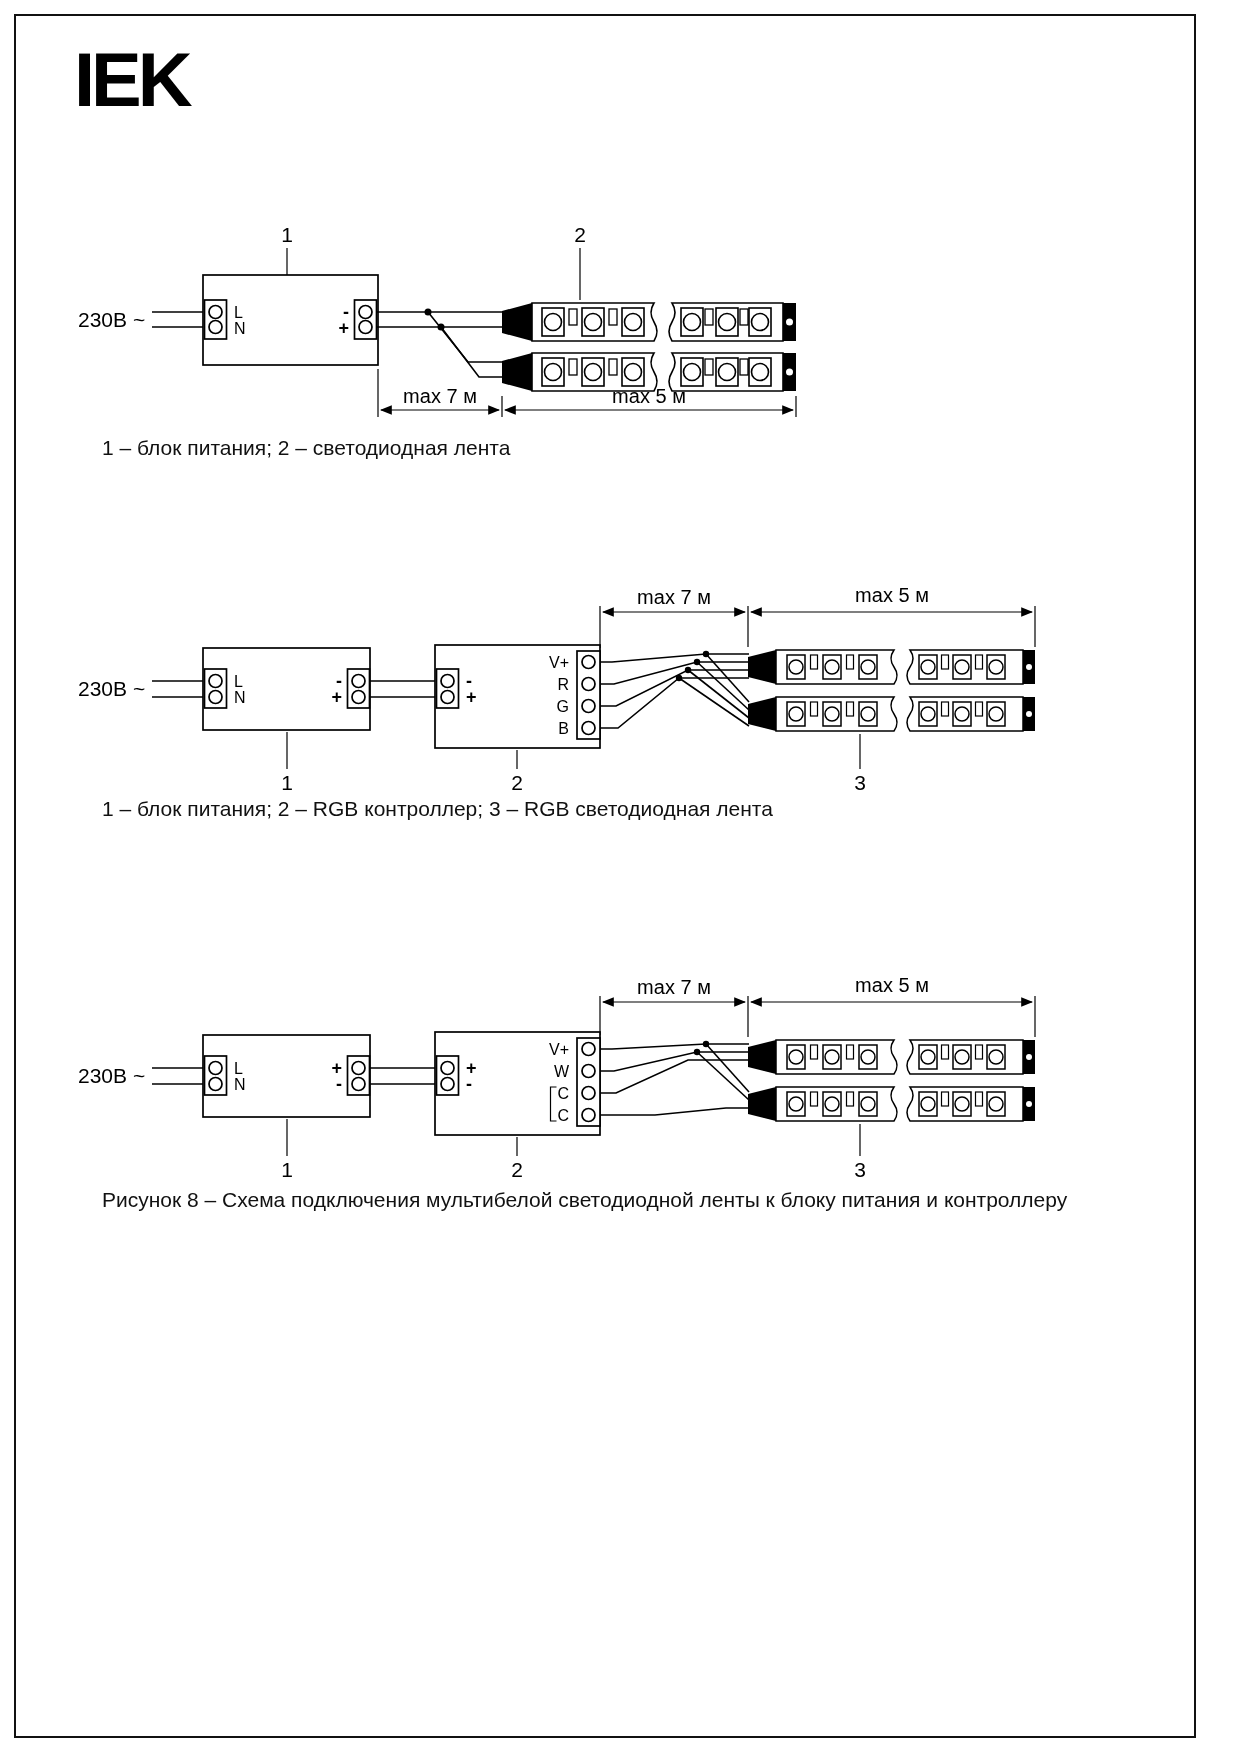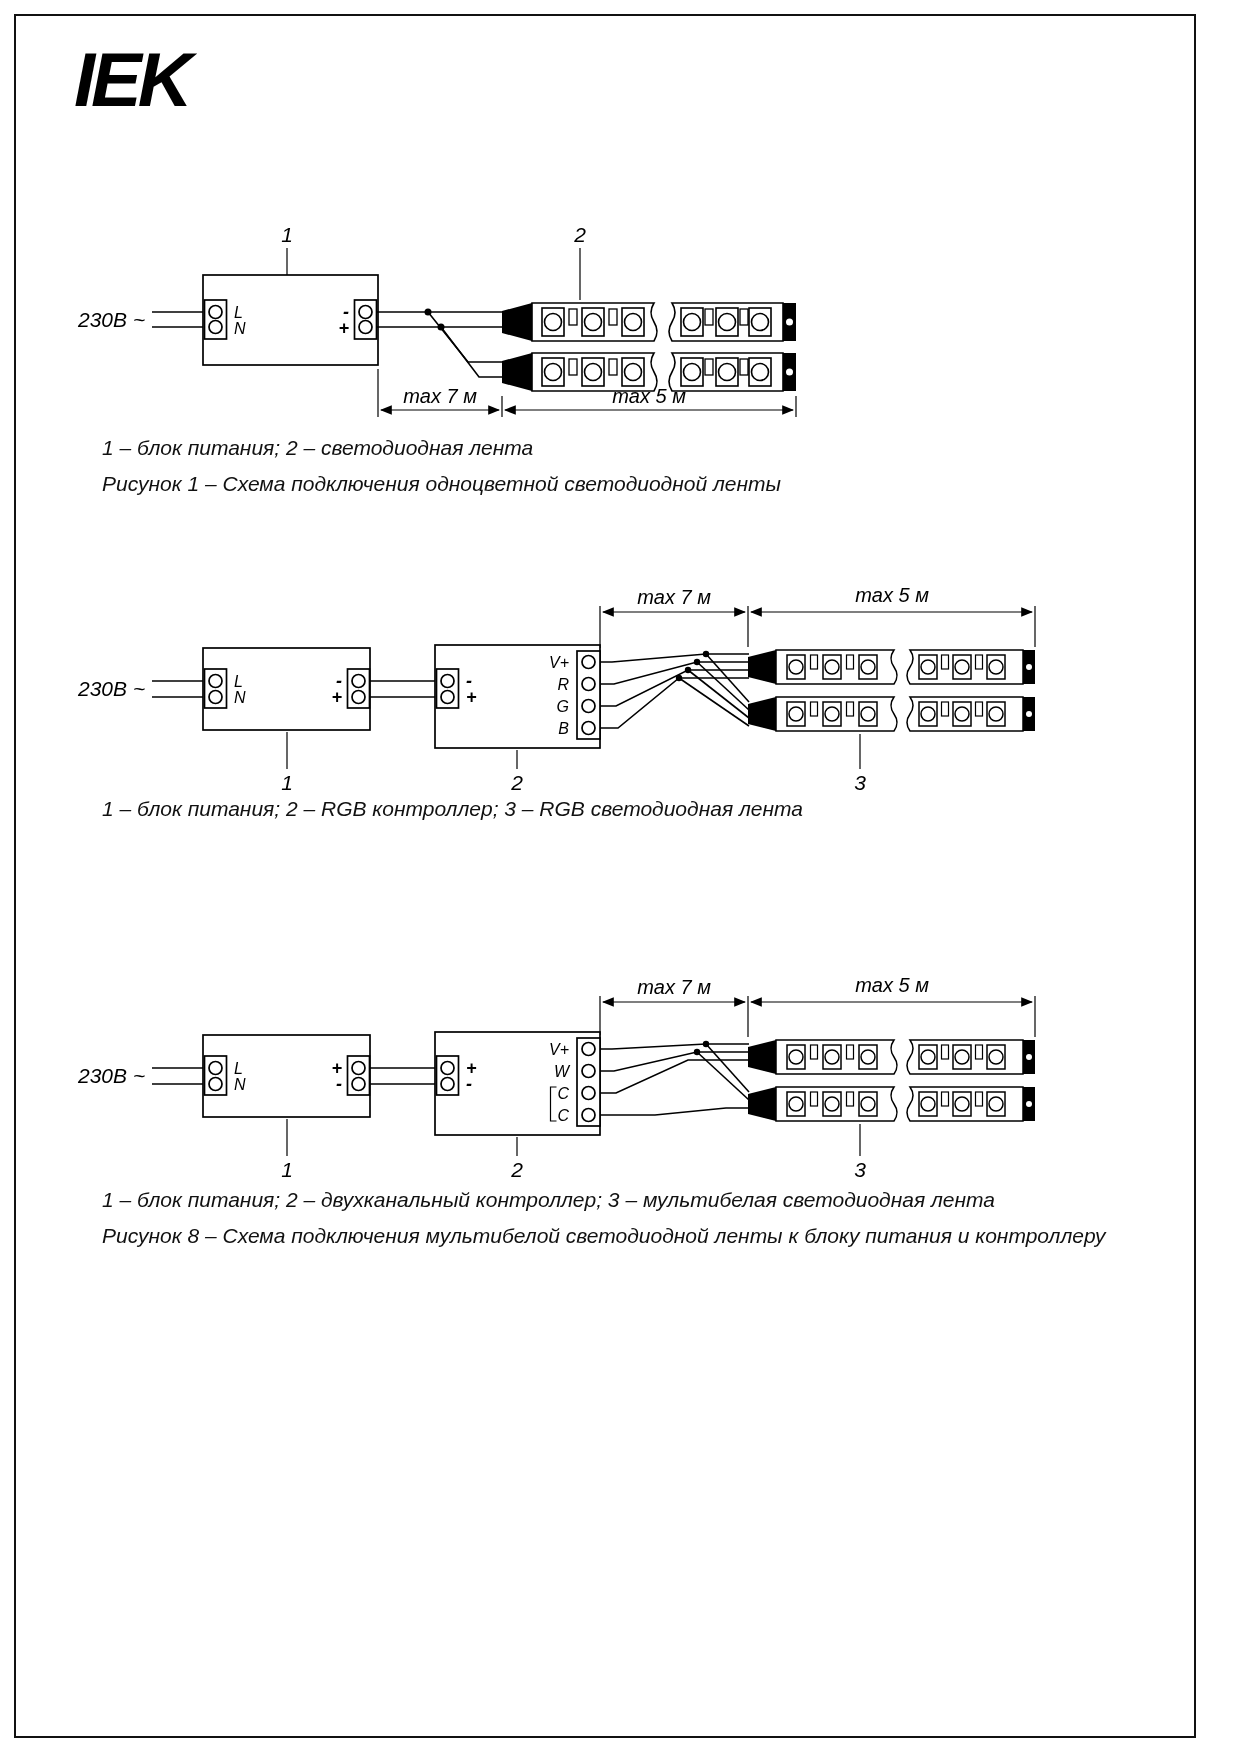--- a/index.html
+++ b/index.html
@@ -1,18 +1,18 @@
 <!DOCTYPE html>
 <html><head>
 <meta charset="utf-8">
 <style>
   * { margin:0; padding:0; box-sizing:border-box; }
   html,body { background:#ffffff; }
   .page { width:1210px; height:1752px; background:#fff; position:relative;
-          font-family:"Liberation Sans",sans-serif; overflow:hidden;font-style:italic; }
+          font-family:"Liberation Sans",sans-serif; overflow:hidden; }
   .frame { position:absolute; left:14px; top:14px; right:14px; bottom:14px;
            border:2px solid #111; pointer-events:none; }
   .logo { position:absolute; left:72px; top:40px; }
   .logo-text { font-family:"Liberation Sans",sans-serif; font-weight:900;
                font-size:76px; letter-spacing:-4px; fill:#000; }
   svg.fig { position:absolute; left:0; }
   .caption { position:absolute; left:78px; font-size:21px; color:#111;margin-left:24px; }
   .caption p { margin:0 0 12px 0; }
   svg text { font-family:"Liberation Sans",sans-serif; fill:#000; }
   .t16{font-size:16px} .t18{font-size:18px; font-weight:bold}
@@ -131,21 +131,20 @@
       <line class="thin" x1="502" y1="396" x2="502" y2="417"></line>
       <line class="thin" x1="796" y1="396" x2="796" y2="417"></line>
       <line class="thin" x1="381" y1="410" x2="499" y2="410" marker-start="url(#arr)" marker-end="url(#arr)"></line>
       <line class="thin" x1="505" y1="410" x2="793" y2="410" marker-start="url(#arr)" marker-end="url(#arr)"></line>
       <text class="t20 mid" x="440" y="403">max 7 м</text>
       <text class="t20 mid" x="649" y="403">max 5 м</text>
     </g>
   </svg>
   <div class="caption" style="top:436px">
     <p>1 – блок питания; 2 – светодиодная лента</p>
-    <p>Рисунок 1 – Схема подключения одноцветной светодиодной ленты</p>
   </div>
 
   <svg class="fig" style="top:575px" width="1244" height="230" viewBox="0 575 1244 230">
     <g>
       <line class="thin" x1="600" y1="606" x2="600" y2="648"></line>
       <line class="thin" x1="748" y1="606" x2="748" y2="647"></line>
       <line class="thin" x1="1035" y1="606" x2="1035" y2="647"></line>
       <line class="thin" x1="603" y1="612" x2="745" y2="612" marker-start="url(#arr)" marker-end="url(#arr)"></line>
       <line class="thin" x1="751" y1="612" x2="1032" y2="612" marker-start="url(#arr)" marker-end="url(#arr)"></line>
       <text class="t20 mid" x="674" y="604">max 7 м</text>
@@ -292,16 +291,15 @@
     <g>
       <line class="thin" x1="517" y1="1137" x2="517" y2="1156"></line>
       <text class="t22 mid" x="517" y="1177">2</text>
     </g>
     <g>
       <line class="thin" x1="860" y1="1124" x2="860" y2="1156"></line>
       <text class="t22 mid" x="860" y="1177">3</text>
     </g>
   </svg>
   <div class="caption" style="top:1188px">
-    <p>1 – блок питания; 2 – двухканальный контроллер; 3 – мультибелая светодиодная лента</p>
     <p>Рисунок 8 – Схема подключения мультибелой светодиодной ленты к блоку питания и контроллеру</p>
   </div>
 </div>
 
 </body></html>

